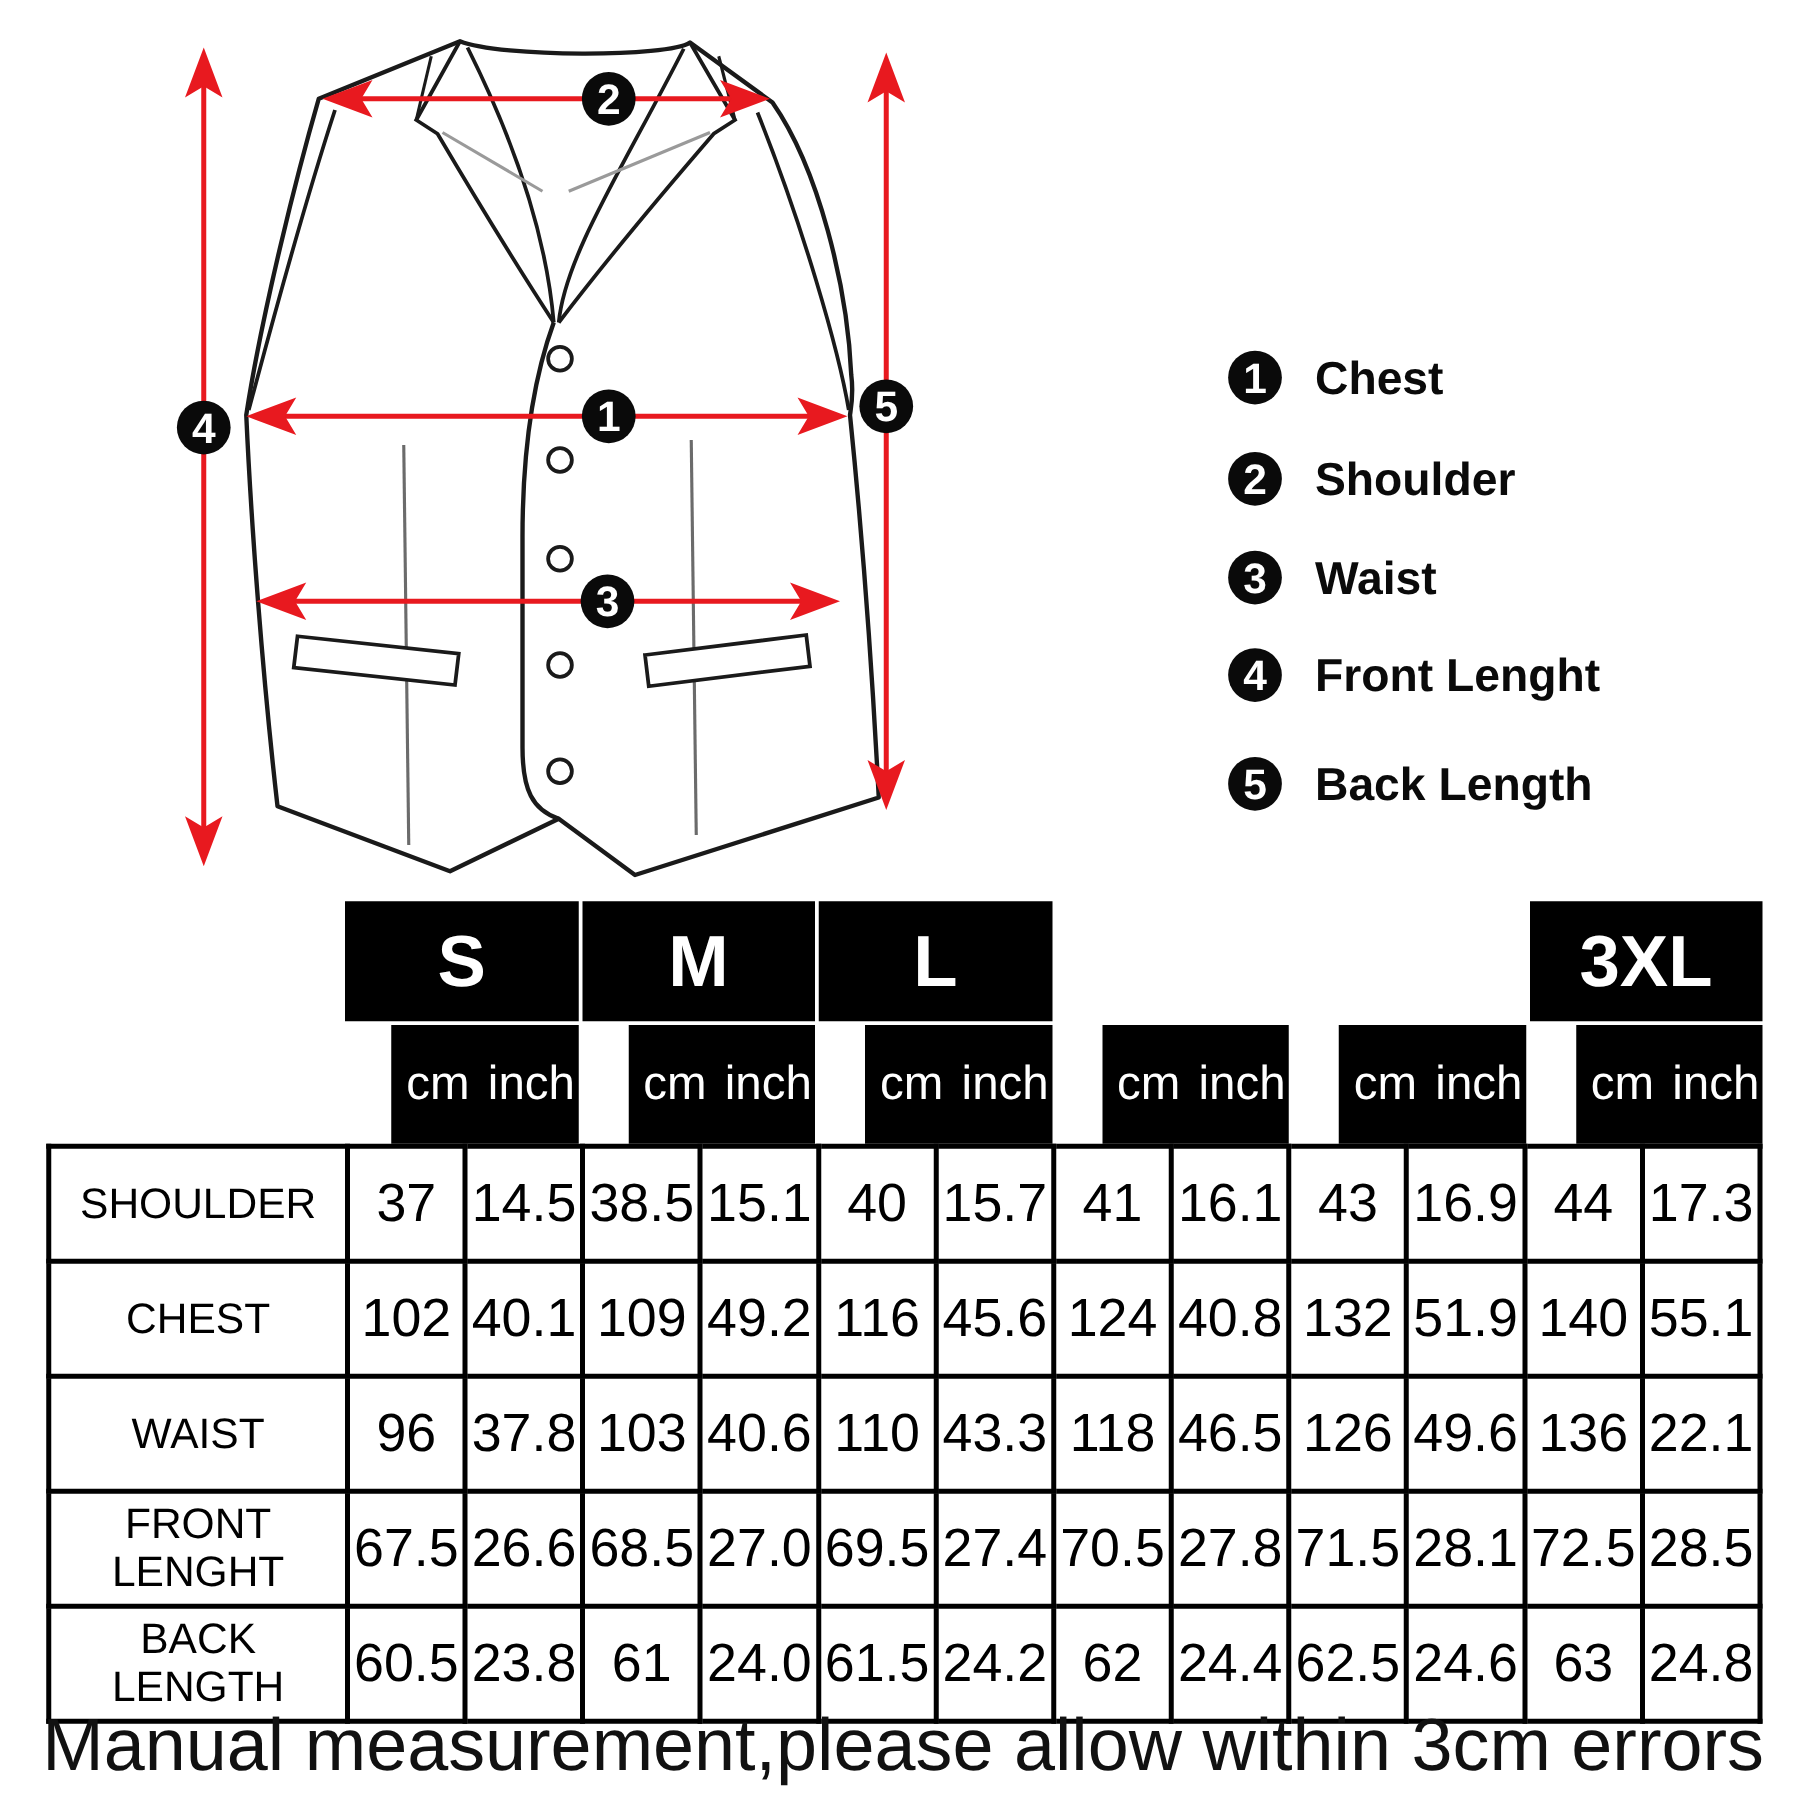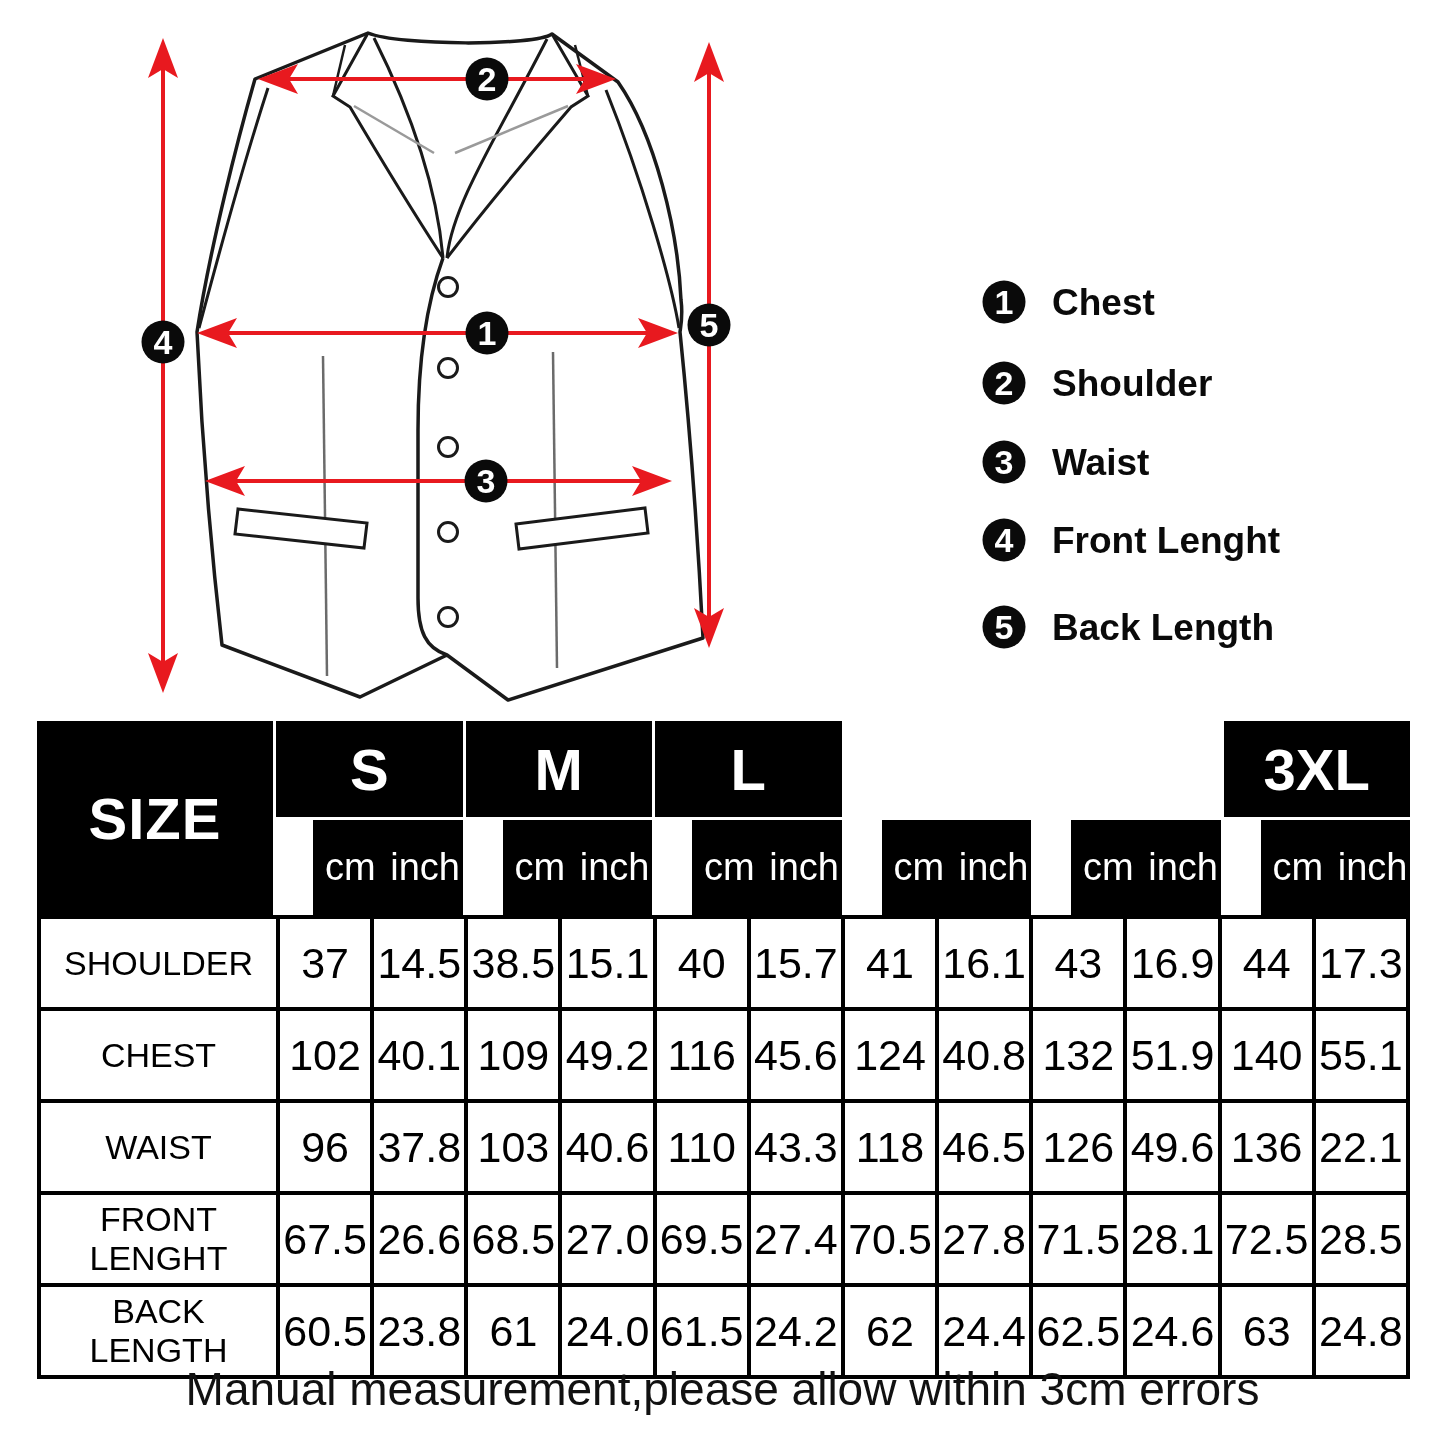--- a/index.html
+++ b/index.html
@@ -10,21 +10,21 @@
   .hcell{background:#000;color:#fff;display:flex;align-items:center;justify-content:center;}
   .size-head{grid-row:1/3;grid-column:1;font-size:58px;font-weight:bold;letter-spacing:1px;}
   .size-name{font-size:58px;font-weight:bold;}
   .units{font-size:38px;margin-left:37px;}
   .units span{flex:1;text-align:center;}
   table.body-table{border-collapse:collapse;table-layout:fixed;width:1373px;margin-top:0;}
   table.body-table col.c-label{width:239px;}
   table.body-table th,table.body-table td{border:4px solid #000;height:88px;text-align:center;vertical-align:middle;background:#fff;color:#000;padding:0;}
   table.body-table th{font-size:34px;font-weight:normal;}
   table.body-table td{font-size:43px;font-weight:normal;}
-  .footer-note{position:absolute;left:0;top:1362px;width:1445px;text-align:center;font-size:46px;color:#111;}
+  .footer-note{position:absolute;left:0;top:1362px;width:1445px;text-align:center;font-size:59px;color:#111;}
   text{font-family:"Liberation Sans",sans-serif;}
 </style>
 </head>
 <body>
 
 <svg id="diagram" width="1445" height="712" viewBox="0 0 1445 712">
 
   <g>
     <path d="M255,79 L368,33 C400,46 535,46 552,34 L618,82 C655,135 678,230 681,300 C683,315 681,325 680,332 C690,430 698,540 703,638 L508,700 L447,655 L360,697 L222,645 C210,540 201,420 197,332 C210,248 238,138 255,79 Z" fill="#ffffff" stroke="#1a1a1a" stroke-width="3.5" stroke-linejoin="round"></path>
     <path d="M268,88 C238,180 212,280 199,328" fill="none" stroke="#1a1a1a" stroke-width="3"></path>
@@ -126,21 +126,20 @@
     <g>
       <circle cx="1004" cy="627" r="21.5" fill="#0a0a0a"></circle>
       <text x="1004" y="639" fill="#fff" font-weight="bold" font-size="34" text-anchor="middle">5</text>
       <text x="1052" y="640" fill="#0a0a0a" font-weight="bold" font-size="37">Back Length</text>
     </g>
   </g>
 </svg>
 
 <div class="table-wrap">
   <div class="thead-grid">
-    <div class="hcell size-head">SIZE</div>
     <div class="hcell size-name" style="grid-column:2;grid-row:1">S</div>
     <div class="hcell size-name" style="grid-column:3;grid-row:1">M</div>
     <div class="hcell size-name" style="grid-column:4;grid-row:1">L</div>
     <div class="hcell size-name" style="grid-column:7;grid-row:1">3XL</div>
     <div class="hcell units" style="grid-column:2;grid-row:2">
         <span>cm</span>
         <span>inch</span>
       </div>
     <div class="hcell units" style="grid-column:3;grid-row:2">
         <span>cm</span>

